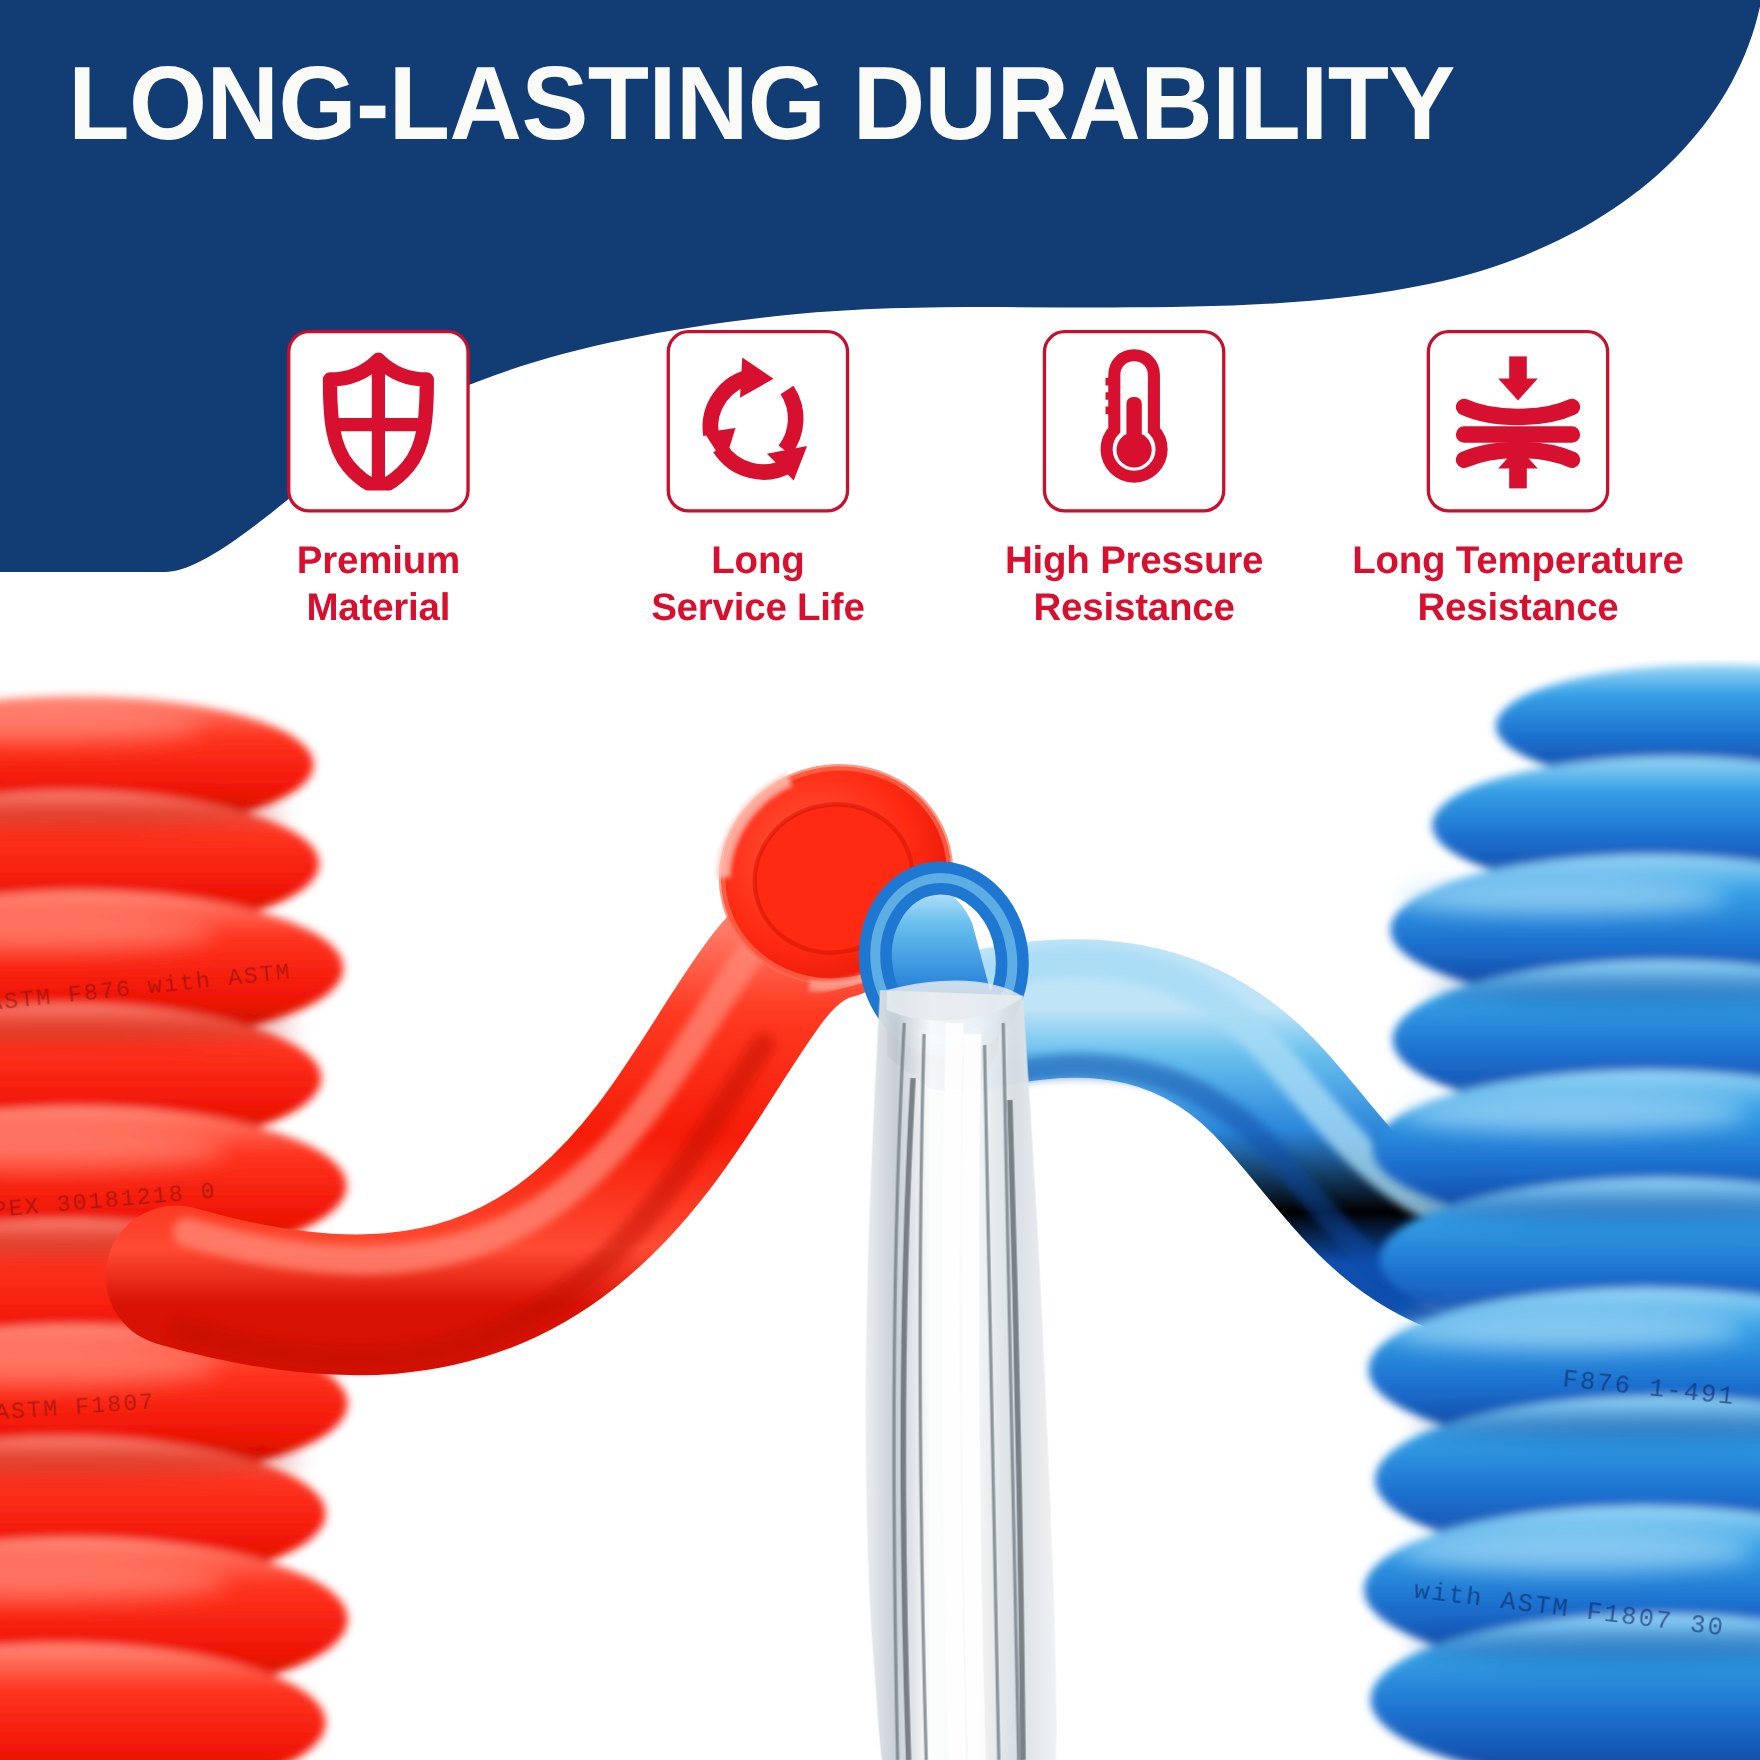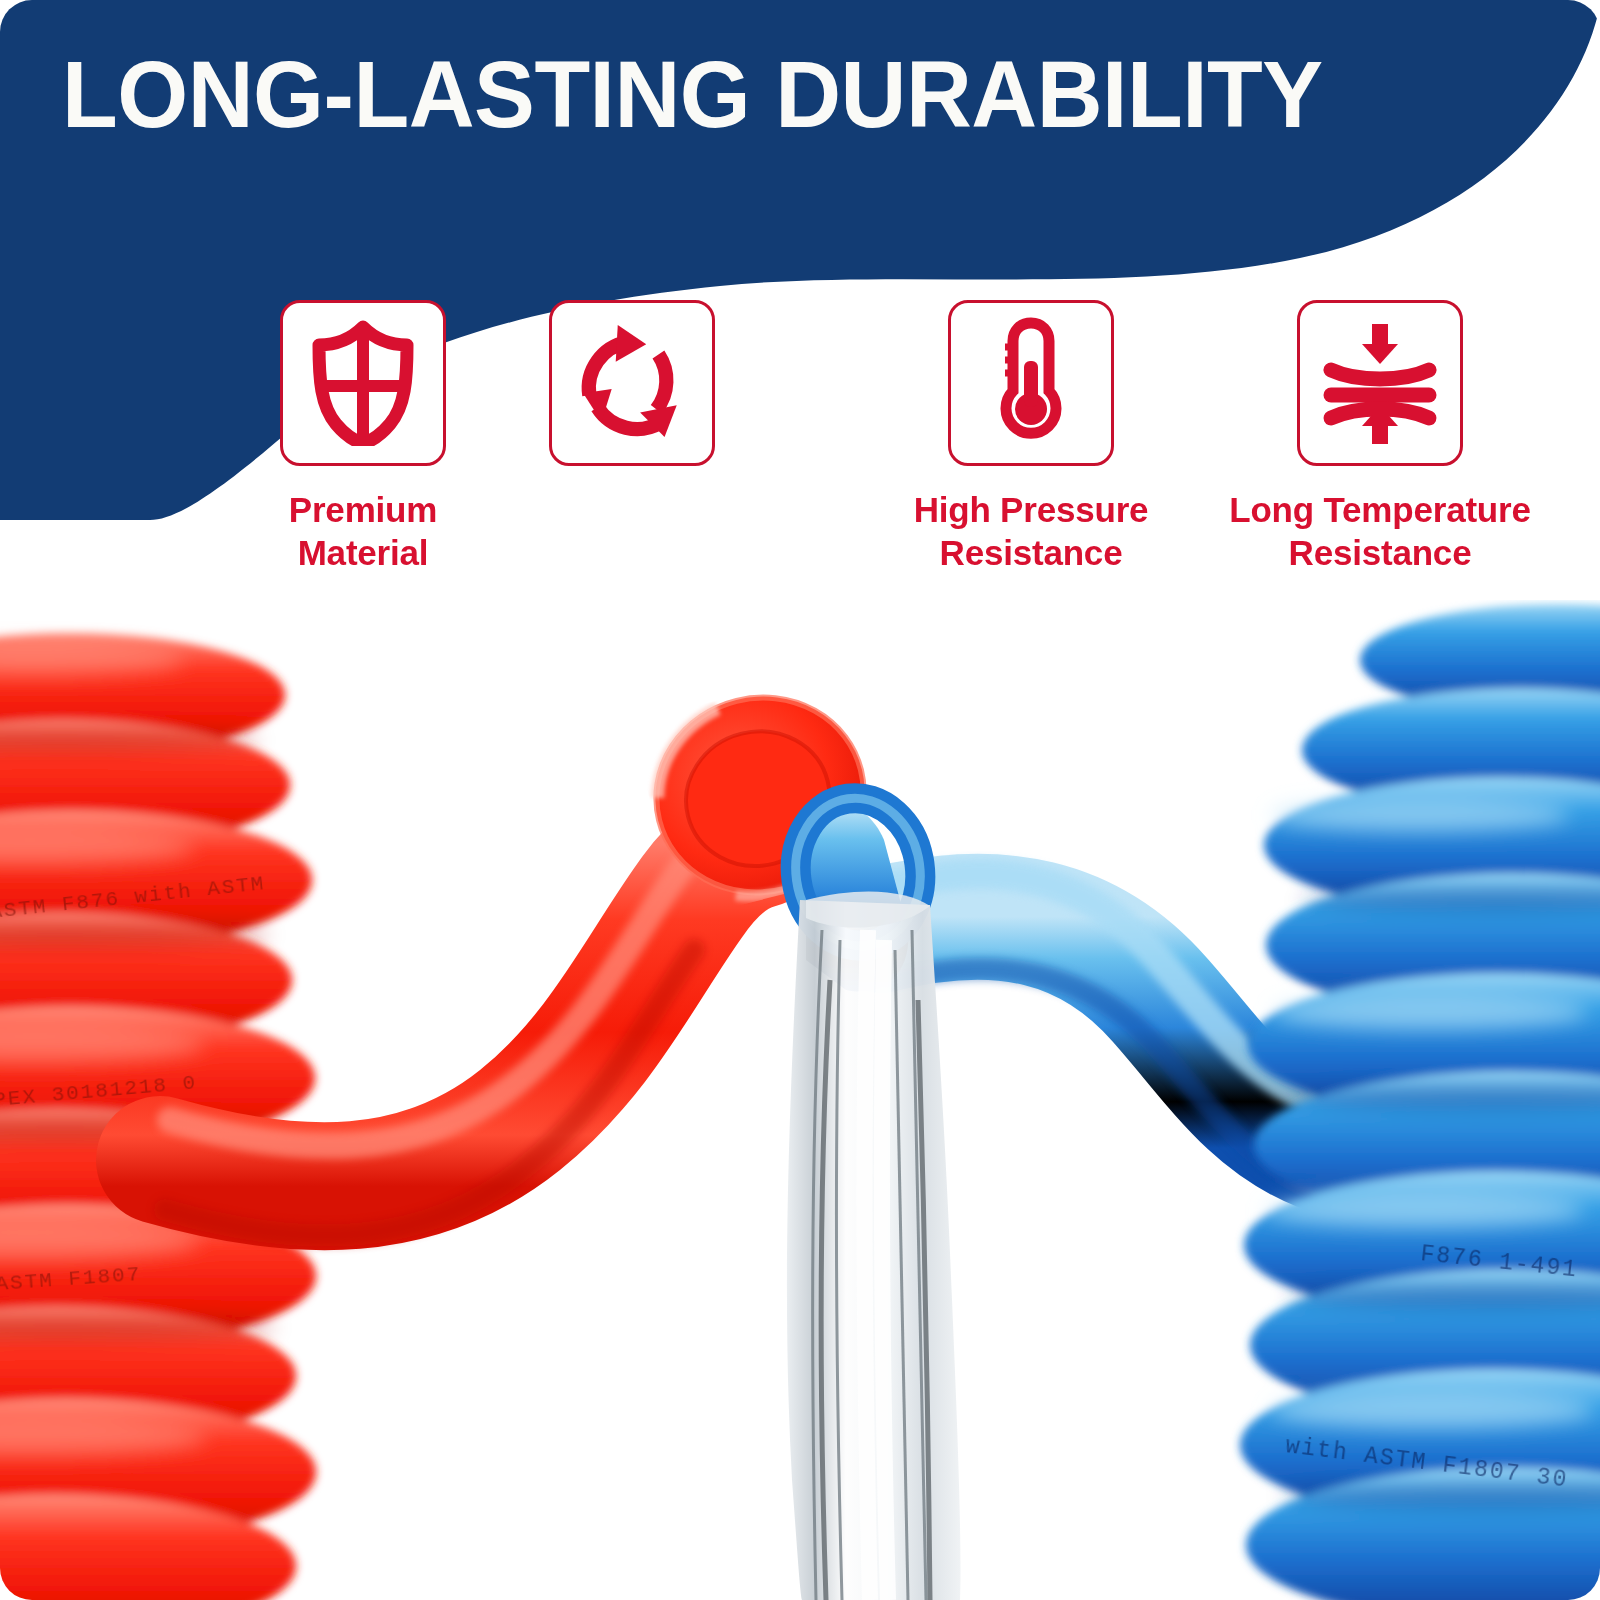--- a/index.html
+++ b/index.html
@@ -2,21 +2,21 @@
 <html><head>
 <meta charset="utf-8">
 <style>
   html,body{margin:0;padding:0;}
   body{
     width:1600px;height:1600px;overflow:hidden;
     background:#ffffff;
     font-family:"Liberation Sans","DejaVu Sans",sans-serif;
     position:relative;
   }
-  #stage{position:absolute;inset:0;width:1600px;height:1600px;overflow:hidden;background:#fff;border-radius:32px;}
+  #stage{position:absolute;inset:0;width:1600px;height:1600px;overflow:hidden;background:#fff;}
 
   
   #banner-svg{position:absolute;left:0;top:0;width:1600px;height:520px;}
   #banner-title{
     position:absolute;left:62px;top:42px;width:1260px;height:104px;
     color:#FAFAF7;
     font-size:95px;line-height:104px;font-weight:700;
     letter-spacing:-0.5px;
     transform:scaleX(0.96);transform-origin:left center;
     white-space:nowrap;
@@ -30,21 +30,21 @@
   .feat-card{
     width:166px;height:166px;border:3px solid #C8102E;border-radius:20px;
     background:#fff;display:flex;align-items:center;justify-content:center;
     box-sizing:border-box;
   }
   .feat-label{
     margin-top:22px;color:#D81030;
     font-size:35px;line-height:43px;font-weight:700;text-align:center;
     white-space:pre-line;letter-spacing:-0.2px;
   }
-  .f0{left:233px;justify-content:space-between;} .f1{left:549px;} .f2{left:881px;} .f3{left:1210px;}
+  .f0{left:214px;justify-content:space-between;} .f1{left:549px;} .f2{left:881px;} .f3{left:1210px;}
   .f0 .feat-label{width:260px;} .f1 .feat-label{width:280px;}
   .f2 .feat-label{width:300px;} .f3 .feat-label{width:340px;}
 
   
   #scene{position:absolute;left:0;top:600px;width:1600px;height:1000px;overflow:hidden;background:#fff;}
 </style>
 </head>
 <body>
 
 <div id="stage">
@@ -92,20 +92,22 @@
           <g fill="none" stroke="#D81030" stroke-width="14" stroke-linecap="butt">
             <path d="M18 72 A46 46 0 0 1 55 20"></path>
             <path d="M86 32 A46 46 0 0 1 84 86"></path>
             <path d="M88 99 A46 46 0 0 1 26 84"></path>
           </g>
           <polygon points="46,3 74,22 44,39" fill="#D81030"></polygon>
           <polygon points="104,82 92,113 68,89" fill="#D81030"></polygon>
           <polygon points="12,70 40,66 30,98" fill="#D81030"></polygon>
         </svg>
       </div>
+      <div class="feat-label">Long
+Service Life</div>
     </div>
 
     <div class="feat f2">
       <div class="feat-card">
         <svg width="96" height="132" viewBox="0 0 96 132">
           <path d="M48 6 C37 6 30 14 30 24 L30 74 A25 25 0 1 0 66 74 L66 24 C66 14 59 6 48 6 Z" fill="none" stroke="#D81030" stroke-width="11"></path>
           <circle cx="48" cy="92" r="16" fill="#D81030"></circle>
           <rect x="41" y="44" width="14" height="46" rx="6" fill="#D81030"></rect>
           <line x1="22" y1="30" x2="34" y2="30" stroke="#D81030" stroke-width="7"></line>
           <line x1="22" y1="43" x2="34" y2="43" stroke="#D81030" stroke-width="7"></line>

